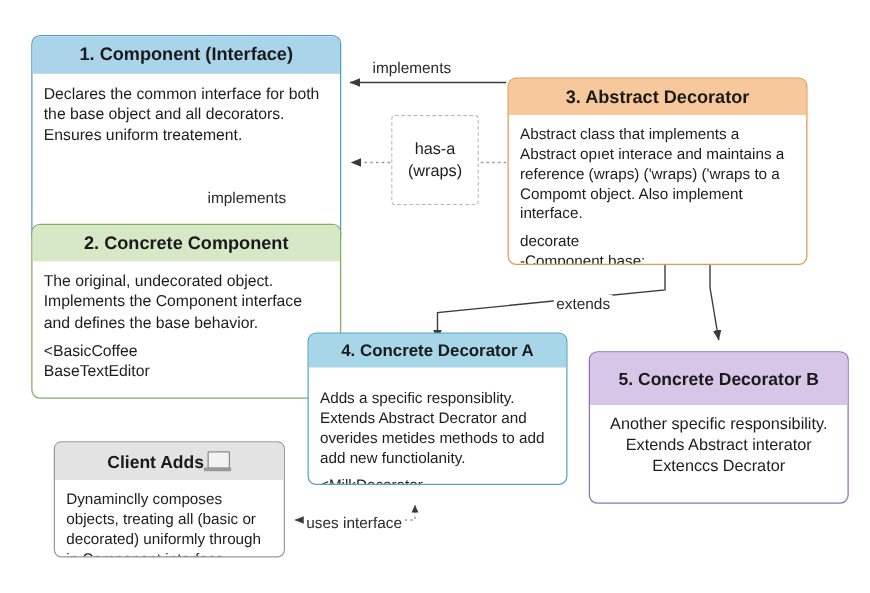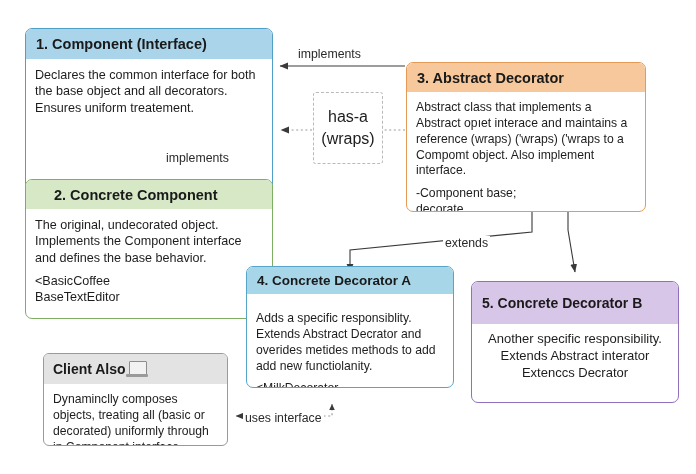--- a/index.html
+++ b/index.html
@@ -21,21 +21,21 @@
     background:#ffffff;
     overflow:hidden;
     z-index:2;
   }
   .node .hdr{
     box-sizing:border-box;
     font-weight:bold;
     color:#1a1a1a;
     display:flex;
     align-items:center;
-    justify-content:flex-start;
+    justify-content:center;
   }
   .node .body{
     box-sizing:border-box;
     padding:7px 9px 6px 9px;
     color:#1d1d1d;
     line-height:1.30;
   }
   .node .body p{margin:0 0 7px 0;}
   .node .body p:last-child{margin-bottom:0;}
   .node .ops{margin:0;}
@@ -78,21 +78,21 @@
   #client .laptop .base{
     position:absolute;left:0;top:13px;width:22px;height:3px;
     background:#9a9a9a;border-radius:1px;
   }
 
   
   #hasa{
     position:absolute;left:313px;top:92px;width:68px;height:70px;
     border:1.4px dashed #b9b9b9;border-radius:3px;
     display:flex;align-items:center;justify-content:center;
-    text-align:center;font-size:16px;color:#1d1d1d;line-height:1.35;
+    text-align:center;font-size:13px;color:#1d1d1d;line-height:1.35;
     background:transparent;z-index:2;
   }
 
   
   .elabel{
     position:absolute;font-size:12.3px;color:#2a2a2a;white-space:nowrap;z-index:3;
     background:#ffffff;padding:0 2px;
   }
   #lbl-implements-top{left:296px;top:47px;}
   #lbl-implements-left{left:164px;top:151px;}
@@ -170,22 +170,22 @@
     </div>
   </div>
 
   <div class="node" id="n3">
     <div class="hdr">
       <span>3. Abstract Decorator</span>
     </div>
     <div class="body">
       <p>Abstract class that implements a Abstract opıet interace and maintains a reference (wraps) ('wraps) ('wraps to a Compomt object. Also implement interface.</p>
       <div class="ops">
+        <div>decorate</div>
         <div>-Component base;</div>
-        <div>decorate</div>
       </div>
     </div>
   </div>
 
   <div class="node" id="n4">
     <div class="hdr">
       <span>4. Concrete Decorator A</span>
     </div>
     <div class="body">
       <p>Adds a specific responsiblity. Extends Abstract Decrator and overides metides methods to add add new functiolanity.</p>
@@ -199,21 +199,21 @@
     <div class="hdr">
       <span>5. Concrete Decorator B</span>
     </div>
     <div class="body">
       <p>Another specific responsibility. Extends Abstract interator Extenccs Decrator</p>
     </div>
   </div>
 
   <div class="node" id="client">
     <div class="hdr">
-      <span>Client Also</span>
+      <span>Client Adds</span>
       <span class="laptop">
         <span class="scr"></span>
         <span class="base"></span>
       </span>
     </div>
     <div class="body">
       <p>Dynaminclly composes objects, treating all (basic or decorated) uniformly through in Component interface.</p>
     </div>
   </div>
 

